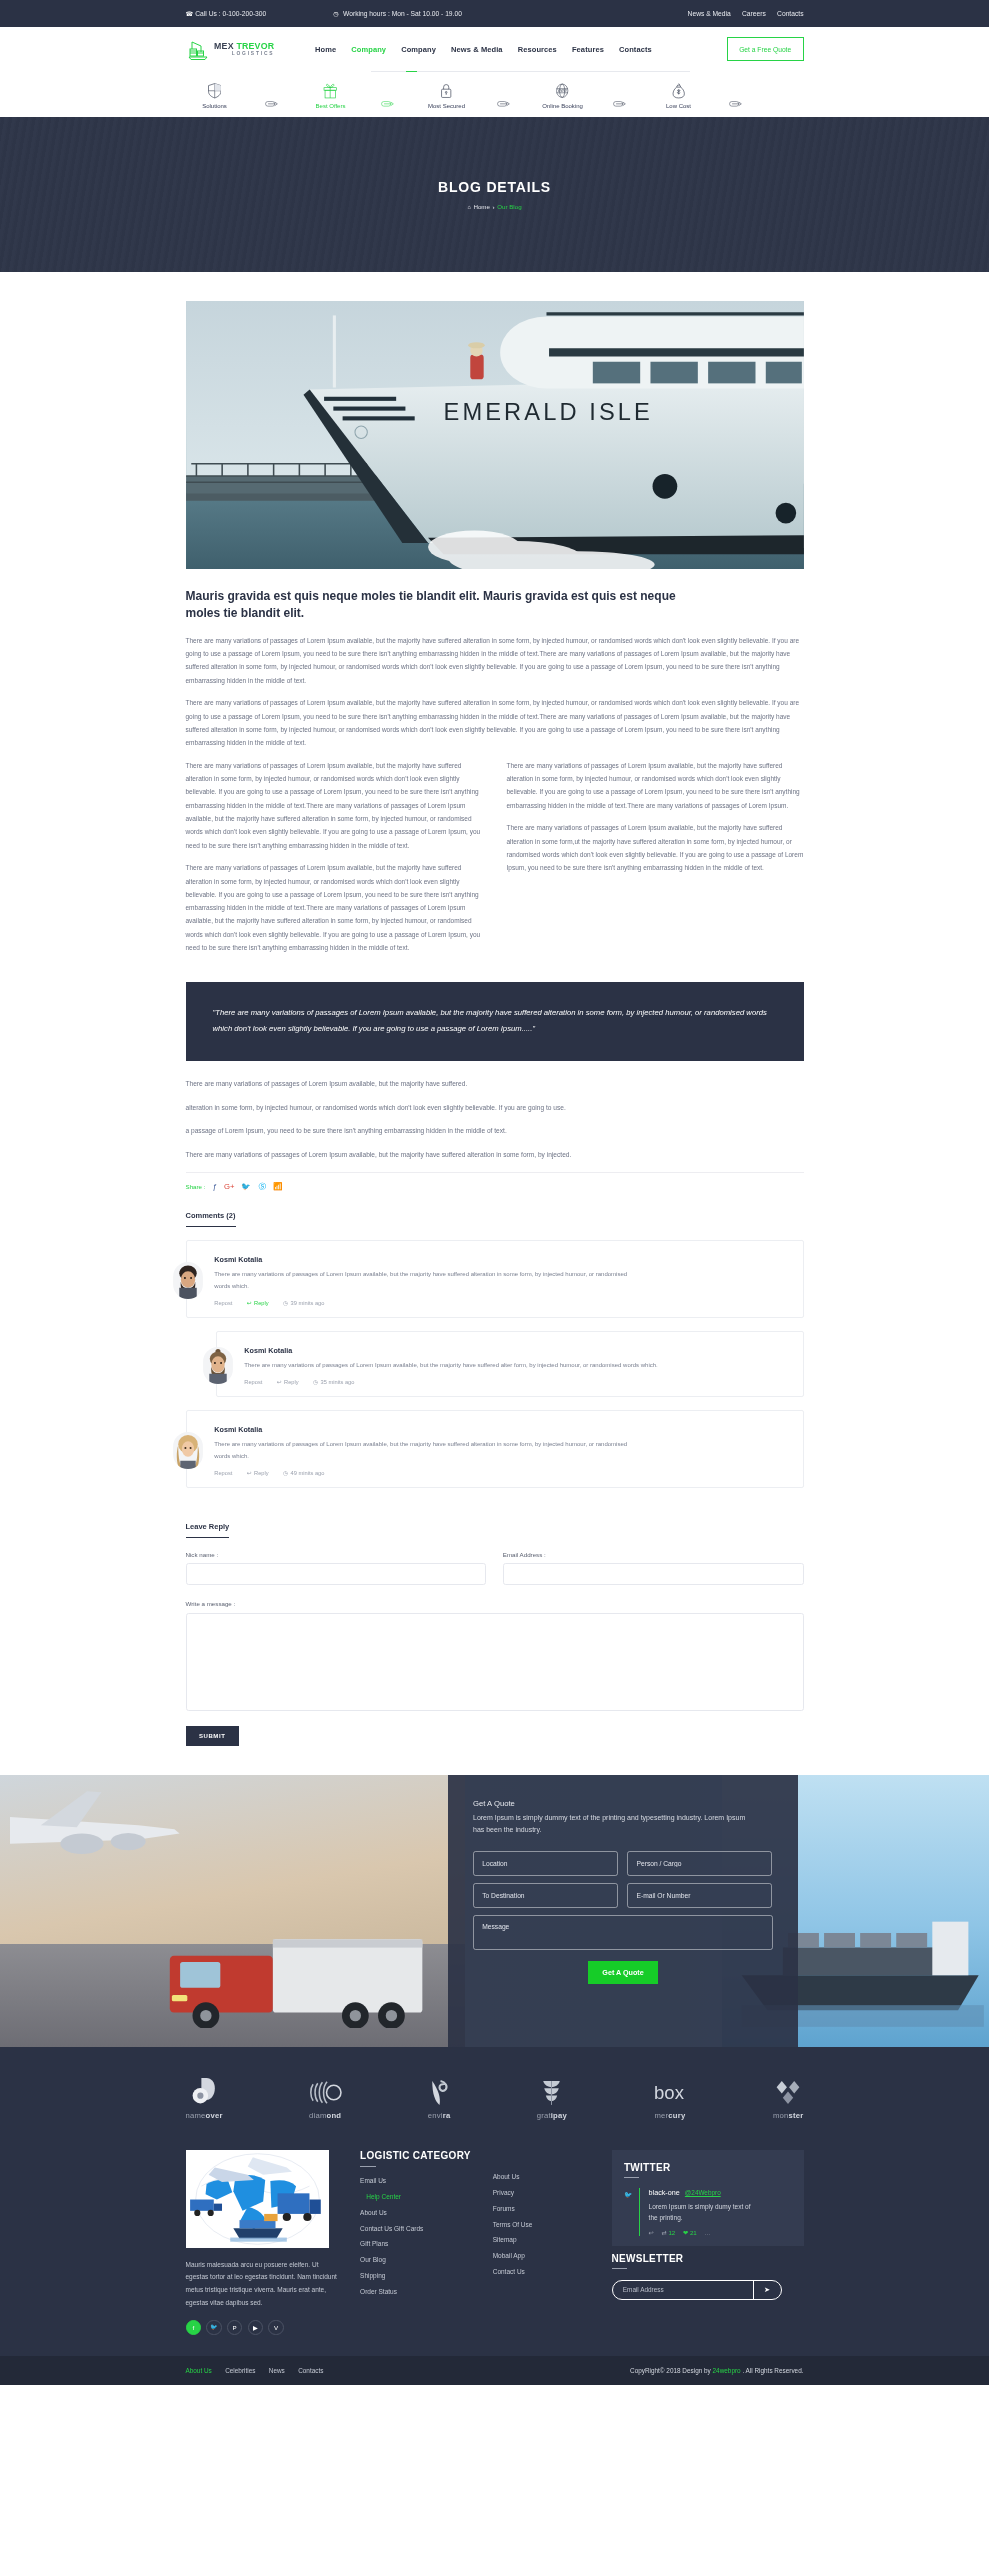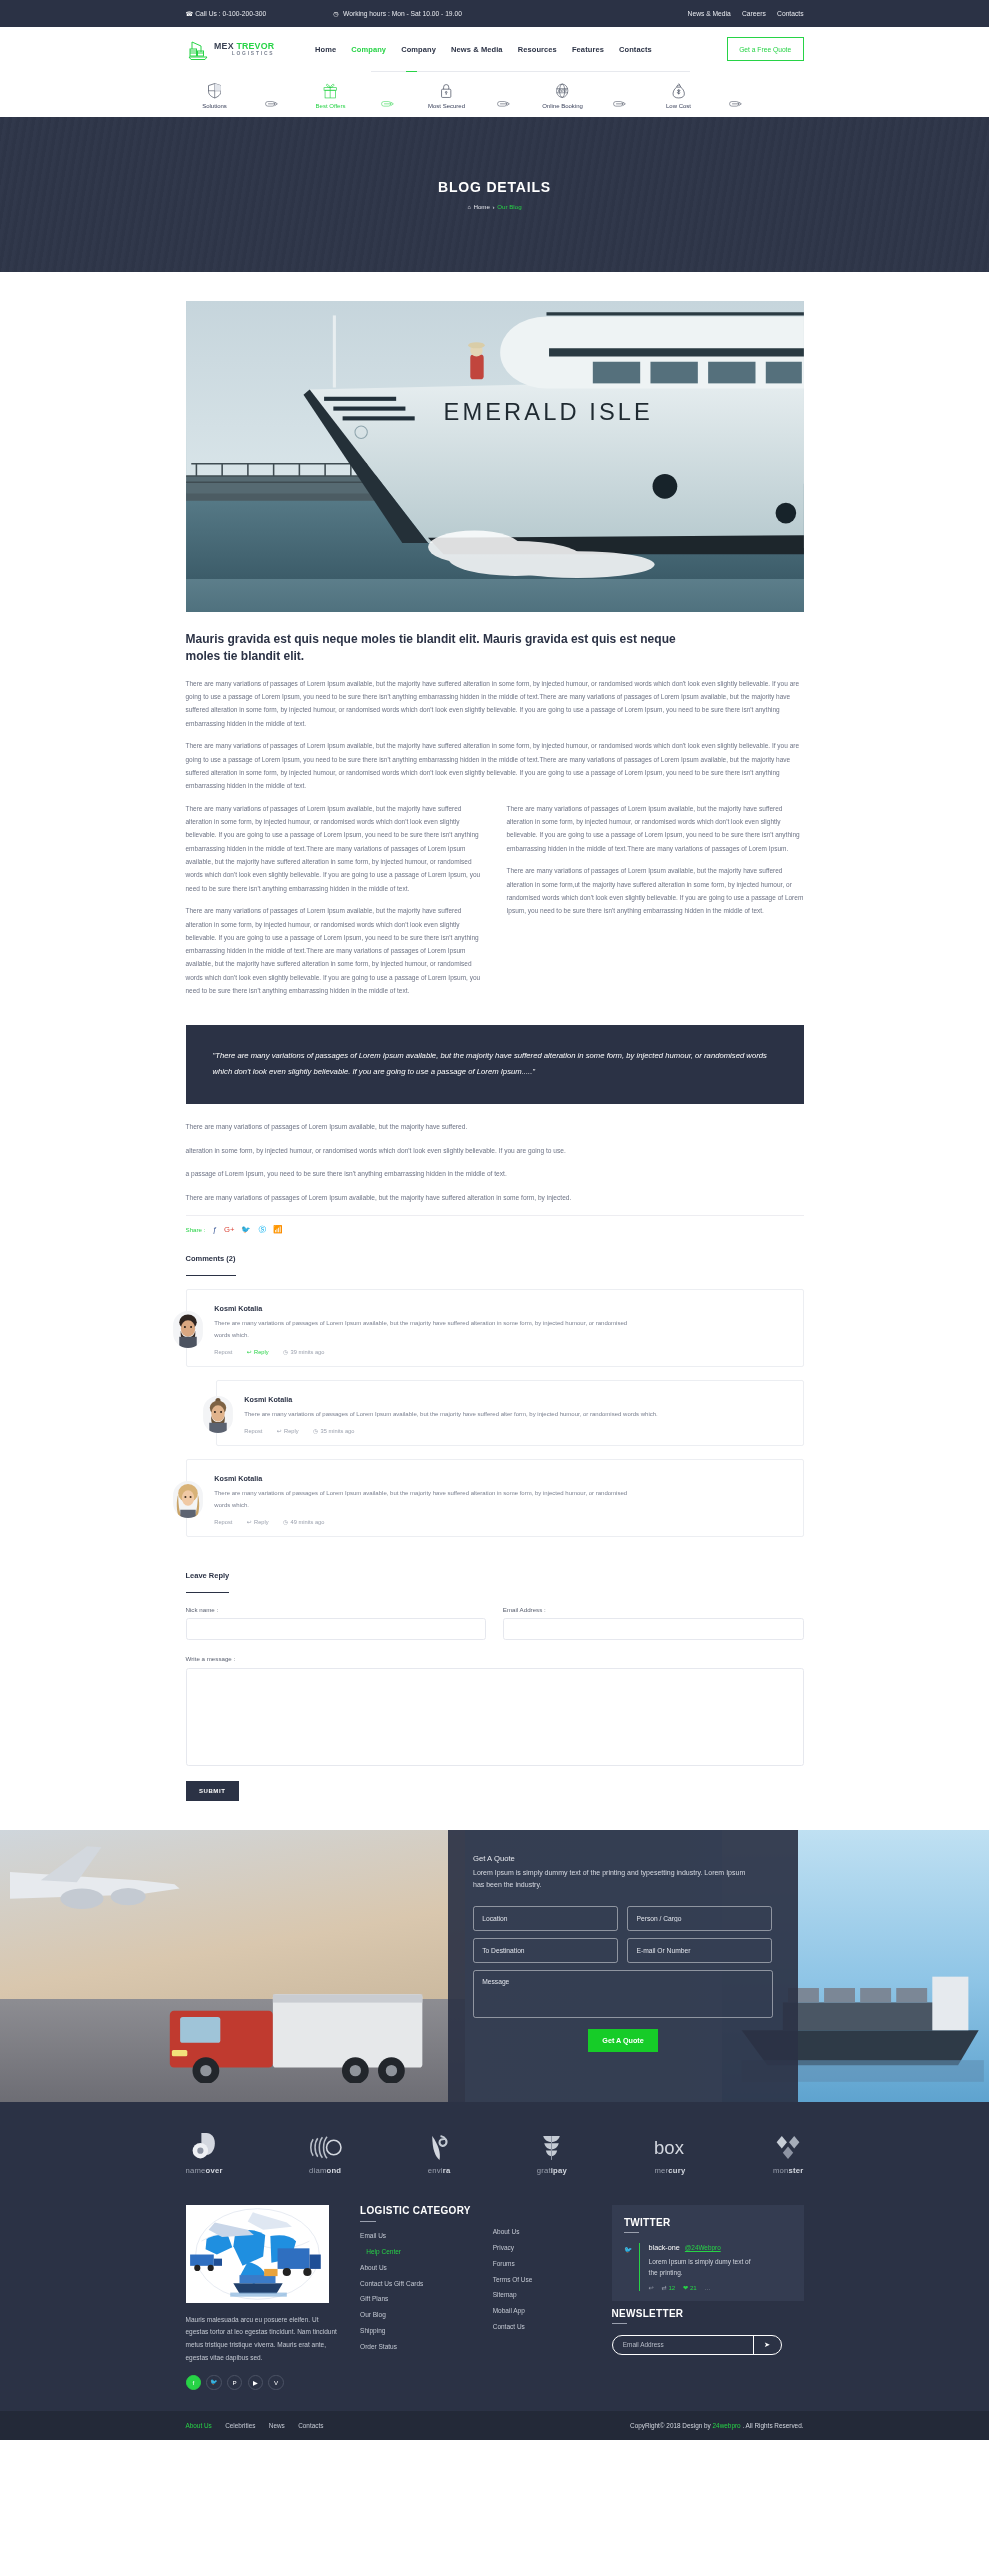--- a/index.html
+++ b/index.html
@@ -86,21 +86,21 @@
     color: #fff; font-size: 14px; letter-spacing: 0.8px; font-weight: bold;
   }
   .crumb { margin-top: 8.2px; font-size: 6.2px; color: #e4e6ec; display: flex; align-items: center; gap: 2.6px; }
   .crumb .home-ico { font-size: 5.7px; }
   .crumb .cur { color: #27d346; }
   .crumb a { color: #e4e6ec; text-decoration: none; }
 
   
   .article { padding: 29px 0 0; }
   .post-img {
-    width: 618px; height: 311px;
+    width: 618px; height: 268px;
     background:
       linear-gradient(to bottom, #b9c9d1 0%, #cfdde3 38%, #7fa0ab 62%, #4f717e 100%);
     position: relative; overflow: hidden;
   }
   .post-title {
     font-size: 12px; font-weight: bold; line-height: 1.45;
     margin: 18.5px 0 11.3px; max-width: 505px; color: #2b3245;
   }
   .p-body { font-size: 6.5px; line-height: 2.05; color: #6d7385; margin-bottom: 9.3px; text-align: left; }
   .two-col { display: flex; gap: 24px; margin-top: 4.1px; }
@@ -113,21 +113,21 @@
   }
   .after-q p { font-size: 6.6px; color: #6d7385; margin-bottom: 12.4px; line-height: 1.7; }
 
   .share-row { display: flex; align-items: center; gap: 7.2px; padding-top: 9.3px; border-top: 0.5px solid #ededf1; margin-top: 4.1px; }
   .share-lbl { color: #27d346; font-size: 6.2px; }
   .share-row .si { font-size: 7.7px; cursor: pointer; line-height: 1; }
 
   .sec-head {
     font-size: 7.5px; font-weight: bold; color: #2b3245;
     border-bottom: 1px solid #2b3245; display: inline-block;
-    padding-bottom: 12px; margin: 20.6px 0 13.4px;
+    padding-bottom: 6px; margin: 20.6px 0 13.4px;
   }
 
   .comment {
     border: 0.5px solid #eceef2; border-radius: 2.1px;
     padding: 13.4px 15.5px 11.3px 15.5px; margin-bottom: 13.4px; position: relative;
     display: flex; gap: 11.3px; background: #fff;
   }
   .comment.indent { margin-left: 30px; }
   .avatar {
     width: 30px; height: 37px; border-radius: 50%/40%; flex: none;
@@ -180,21 +180,21 @@
   .q-title .g { color: #27d346; }
   .q-desc { font-size: 7px; line-height: 1.85; color: #d7dae2; margin-bottom: 13.4px; max-width: 278px; }
   .q-grid { display: flex; flex-wrap: wrap; gap: 7.2px 9.3px; }
   .q-in {
     width: 145px; height: 25px; background: transparent;
     border: 0.5px solid rgba(255,255,255,.45); border-radius: 2.6px;
     color: #fff; padding: 0 8.2px; font-size: 6.7px; font-family: inherit; outline: none;
   }
   .q-in::placeholder { color: #e2e5ec; }
   .q-msg {
-    width: 300px; height: 48px; background: transparent;
+    width: 300px; height: 35px; background: transparent;
     border: 0.5px solid rgba(255,255,255,.45); border-radius: 2.6px;
     color: #fff; padding: 6.7px 8.2px; font-size: 6.7px; font-family: inherit; resize: none; outline: none;
   }
   .q-msg::placeholder { color: #e2e5ec; }
   .q-btn {
     display: block; margin: 11.3px auto 0; background: #16cc28; color: #fff; border: none;
     font-size: 7.2px; font-weight: bold; padding: 6.7px 14.4px; cursor: pointer; font-family: inherit;
   }
 
   

